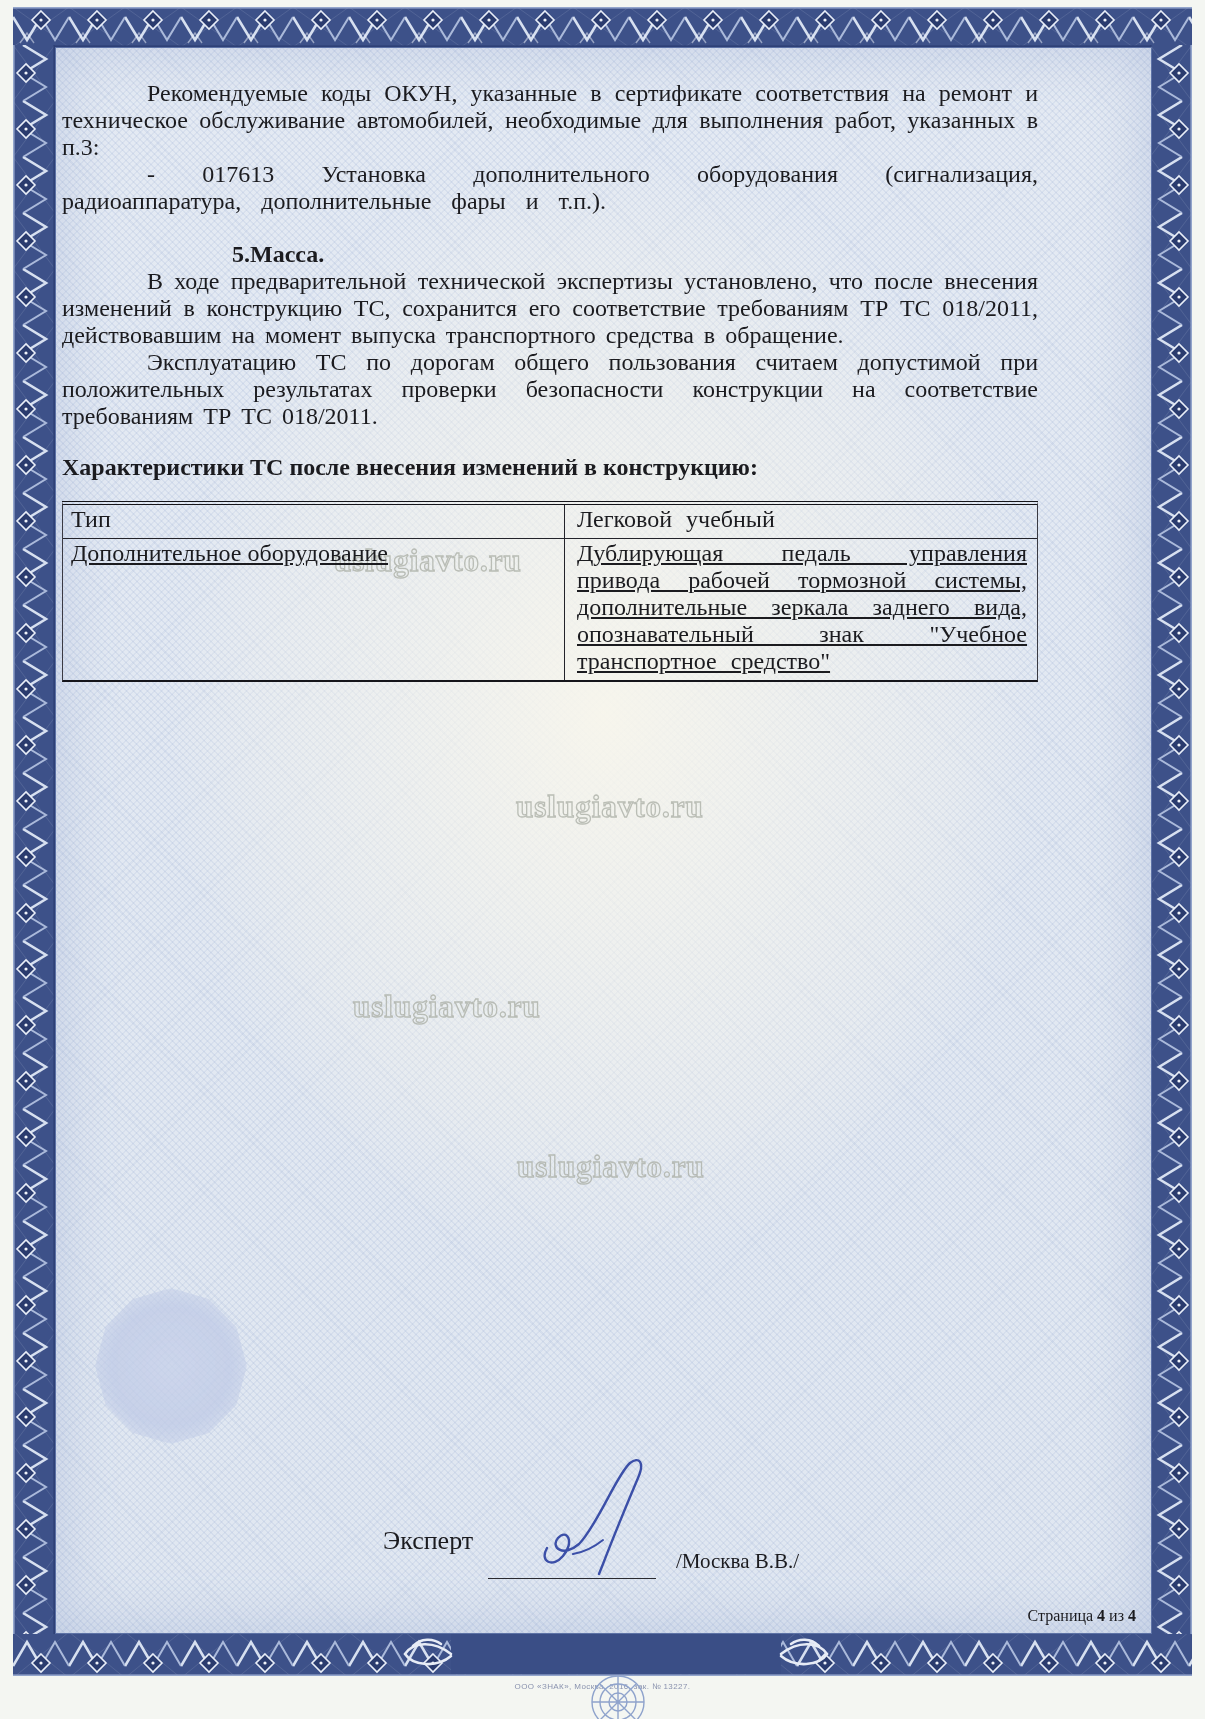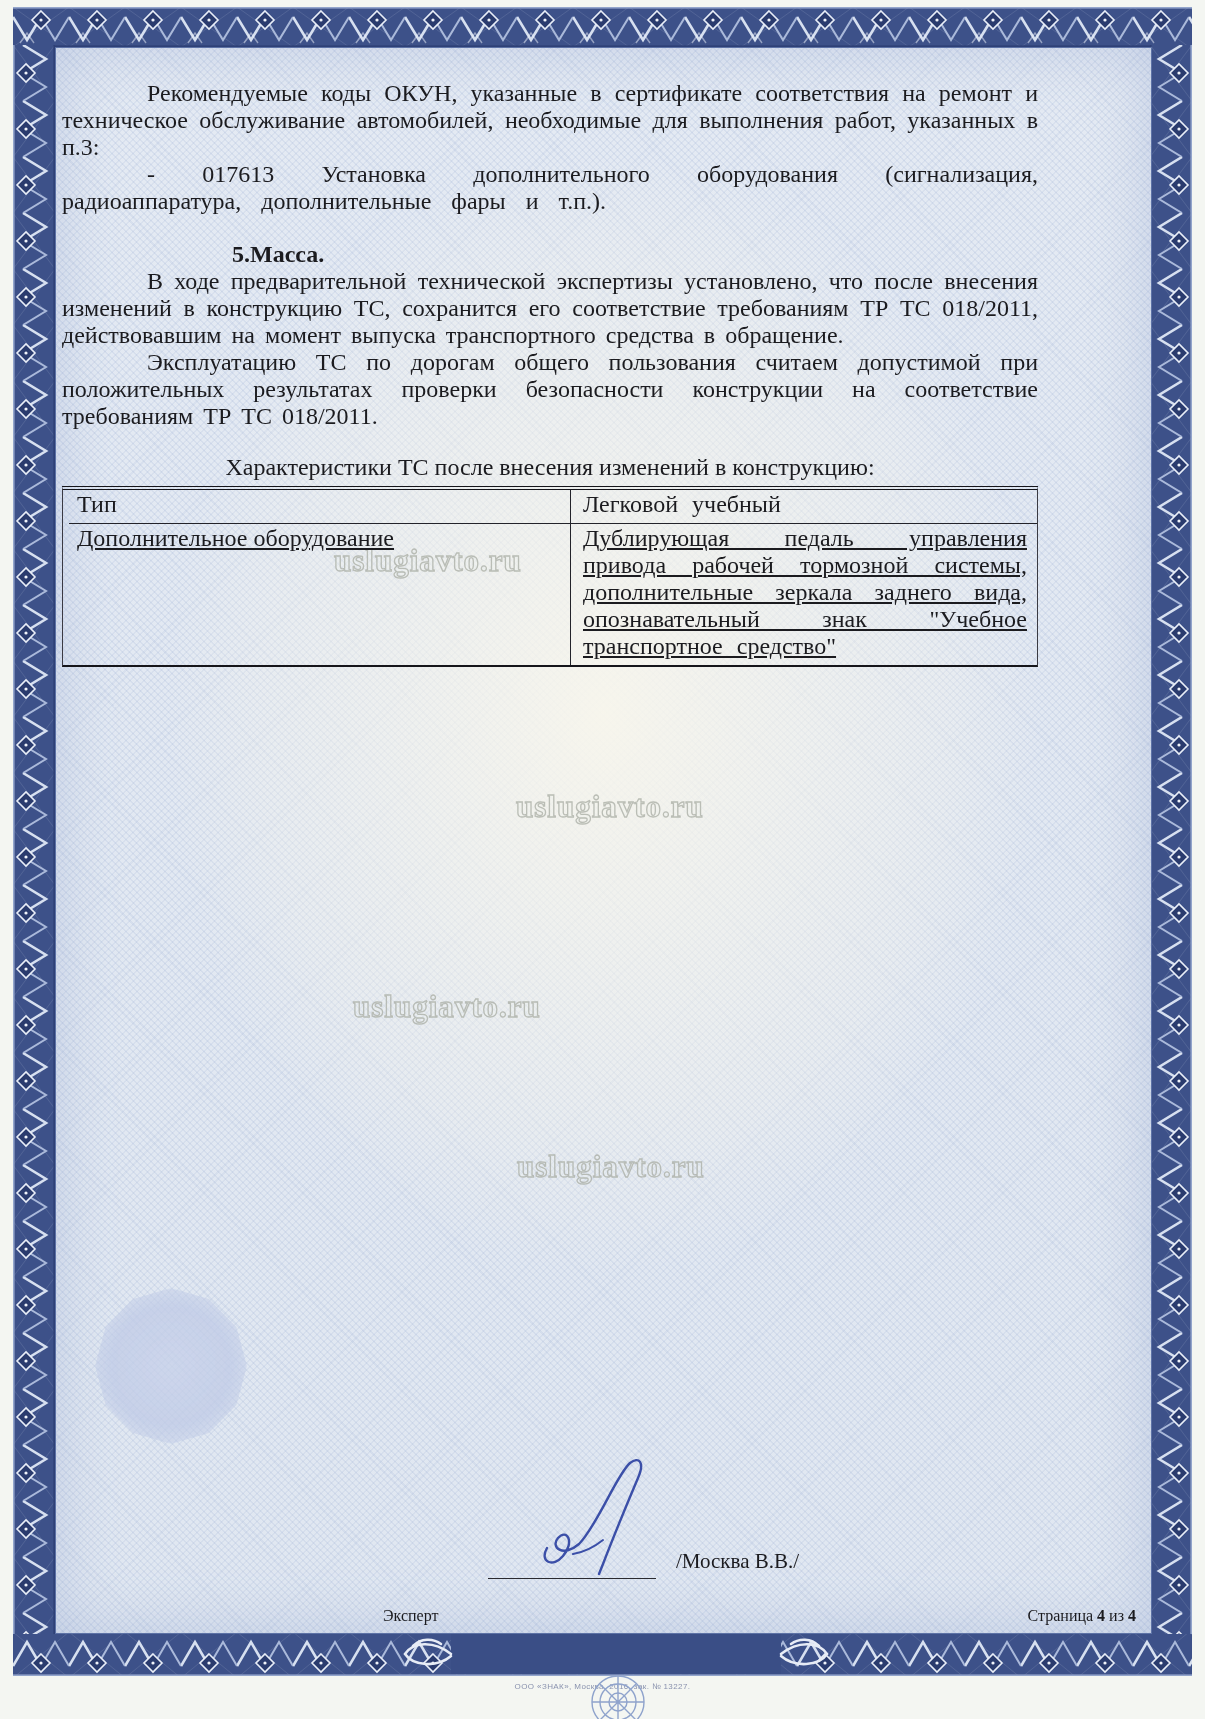--- a/index.html
+++ b/index.html
@@ -43,32 +43,32 @@
     background:radial-gradient(circle at 50% 50%, #c6d0e9 0%, #bfcae6 55%, rgba(191,202,230,0.4) 78%, rgba(191,202,230,0) 95%);
     clip-path:polygon(50% 0%,75% 7%,93% 25%,100% 50%,93% 75%,75% 93%,50% 100%,25% 93%,7% 75%,0% 50%,7% 25%,25% 7%);
     opacity:.75; filter:blur(1px);
   }
   
   .flow{position:absolute; left:62px; top:80px; width:976px; font-size:24px; line-height:27px;}
   .para{ text-align:justify; text-indent:85px; word-spacing:4px; margin:0;}
   .para-item{ text-align:justify; text-indent:85px; word-spacing:14px; margin:0;}
   .heading{margin:26px 0 0 0; font-weight:bold; text-indent:85px;}
   .heading .h-num{display:inline-block; min-width:52px;}
-  .tbl-title{margin:24px 0 0 0; font-weight:normal; text-align:center; text-indent:0;}
+  .tbl-title{margin:24px 0 0 0; font-weight:bold; text-align:left; text-indent:0;}
   
   .doc-table{
-    margin-top:5px; border-top:4px double #15151a; border-bottom:2.5px solid #15151a;
-    border-left:1px solid #3a3a42; border-right:1px solid #3a3a42;padding-left:6px;
+    margin-top:20px; border-top:4px double #15151a; border-bottom:2.5px solid #15151a;
+    border-left:1px solid #3a3a42; border-right:1px solid #3a3a42;
   }
   .t-row{display:flex; border-bottom:1.5px solid #23232a;}
   .t-row:last-child{border-bottom:none;text-decoration:underline;}
   .t-cell-l{width:485px; border-right:1.5px solid #23232a; padding:1px 8px 5px 8px;}
   .t-cell-r{flex:1; padding:1px 10px 5px 12px; text-align:justify; word-spacing:8px;}
   
-  .sig-label{position:absolute; left:383px; top:1607px; font-size:16px;}
+  .sig-label{position:absolute; left:383px; top:1526px; font-size:26px;}
   .sig-line{position:absolute; left:488px; top:1578px; width:168px; border-bottom:1.8px solid #2a2a30;}
   .sig-svg{position:absolute; left:533px; top:1456px;}
   .sig-name{position:absolute; left:676px; top:1549px; font-size:21px;}
   
   .page-num{position:absolute; left:860px; top:1607px; width:276px; text-align:right; font-size:16px;}
   .page-num b{font-weight:bold;}
   .print-note{position:absolute; left:0; top:1682px; width:1205px; text-align:center;
     font-family:"Liberation Sans", sans-serif; font-size:8px; letter-spacing:.4px; color:#8992ae;}
   .rosette{position:absolute; left:572px; top:1676px;}
 </style>

